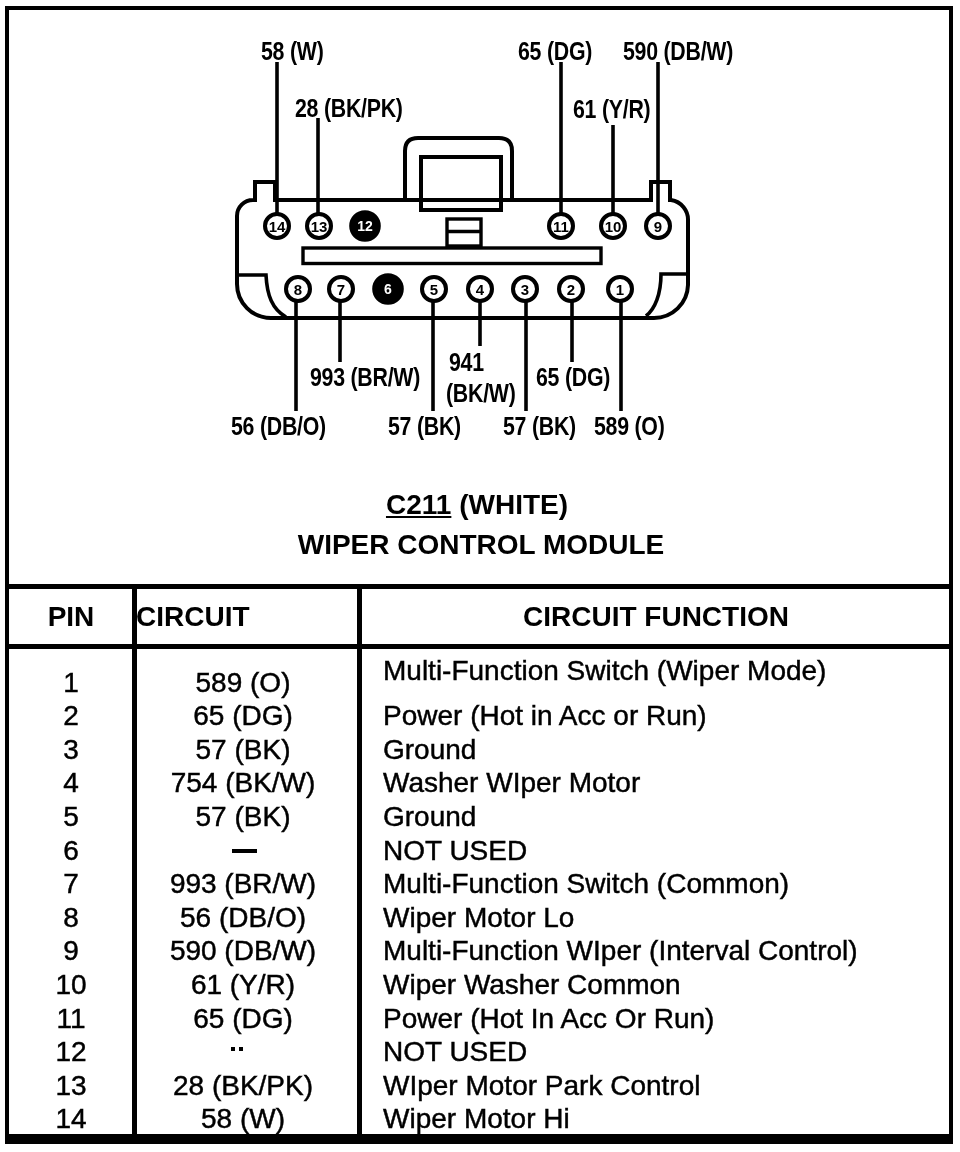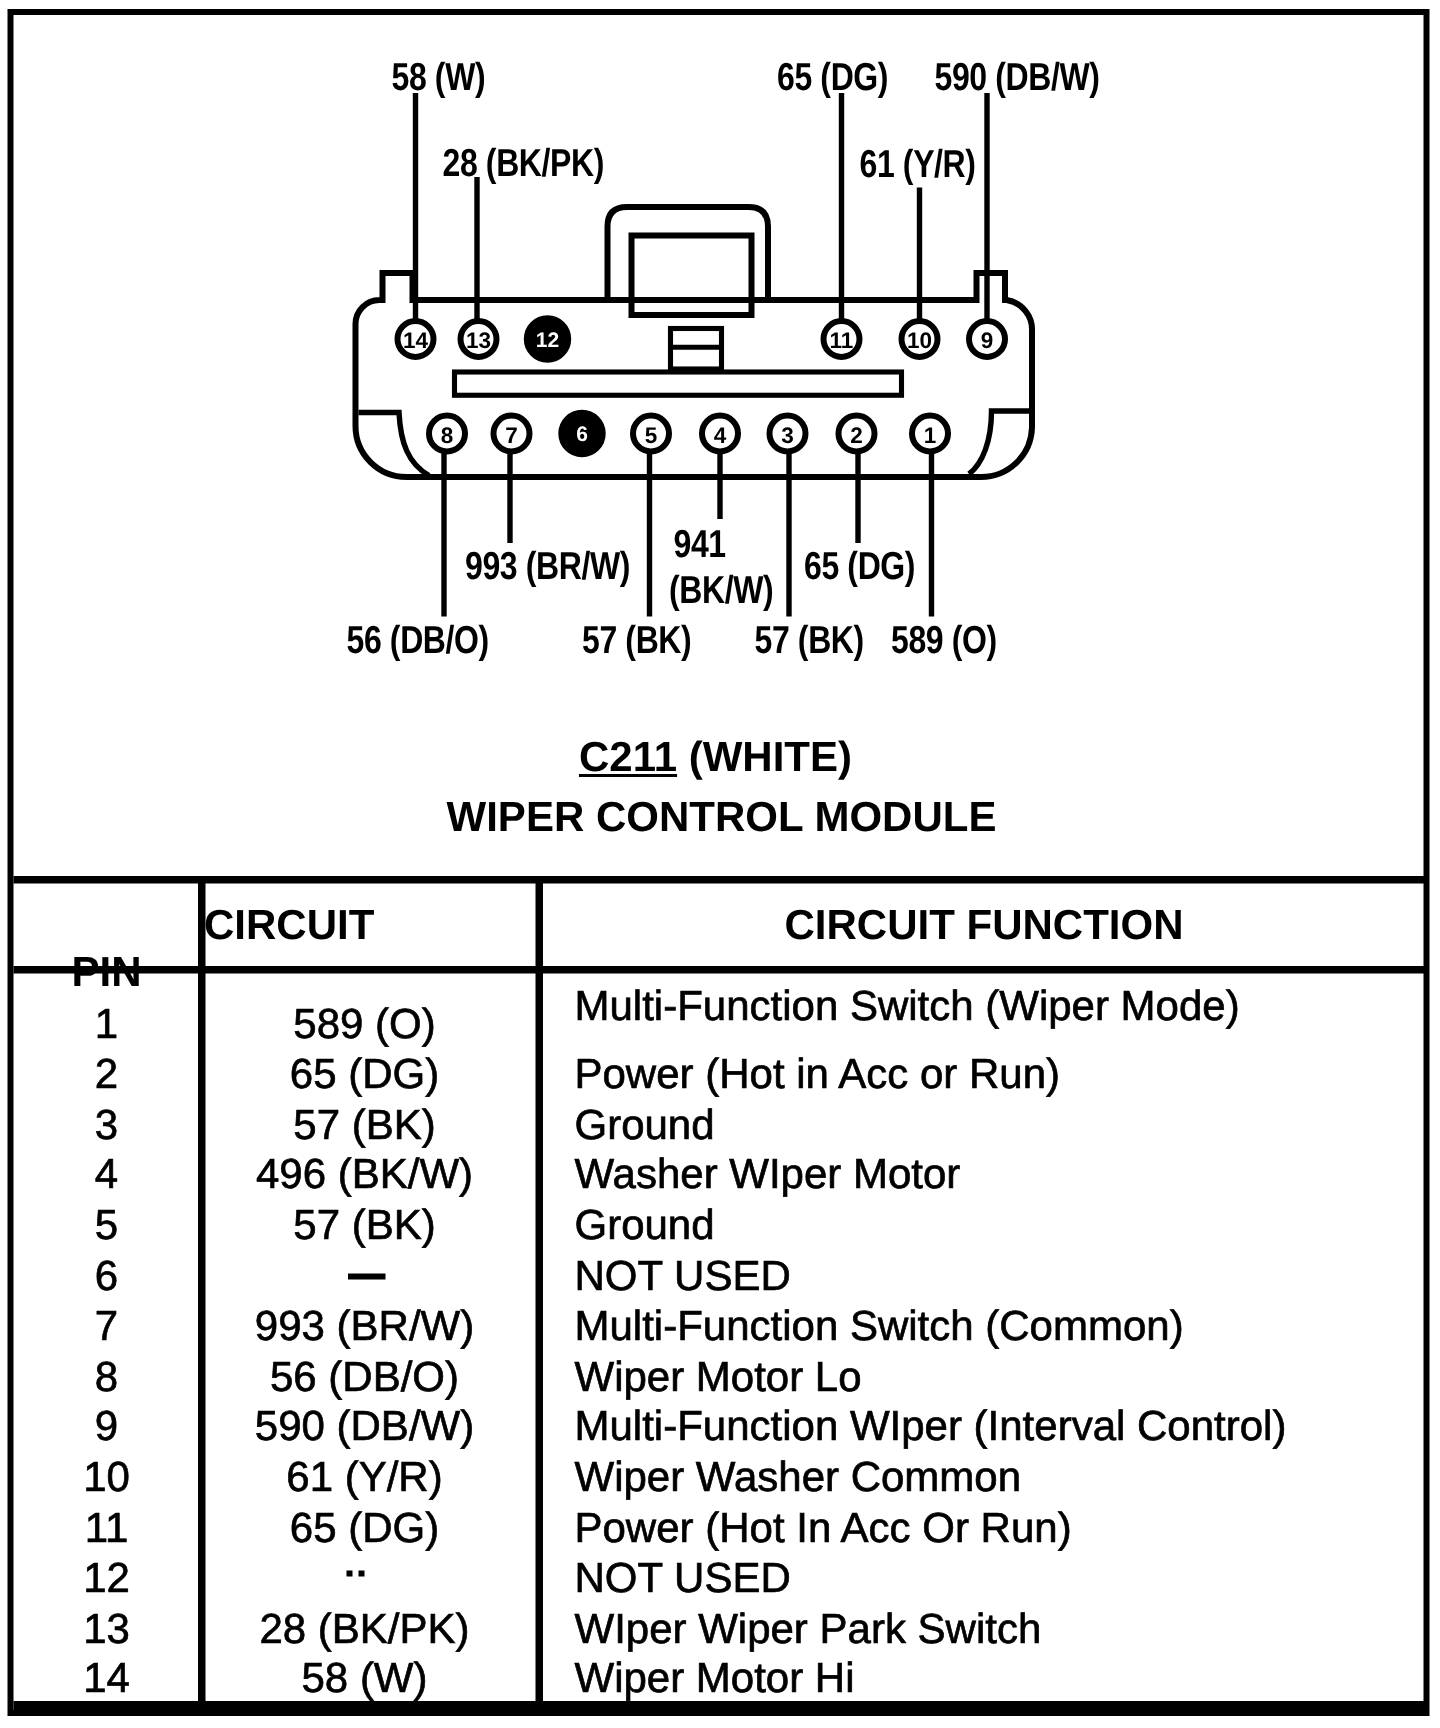--- a/index.html
+++ b/index.html
@@ -102,35 +102,35 @@
 
 <div class="abs" style="left:0;top:489px;width:954px;text-align:center;font-size:28px;"><span style="text-decoration:underline;">C211</span> (WHITE)</div>
 <div class="abs" style="left:0;top:529px;width:962px;text-align:center;font-size:28px;">WIPER CONTROL MODULE</div>
 
 <div class="hl" style="left:9px;top:584px;width:941px;height:5px;"></div>
 <div class="hl" style="left:9px;top:644px;width:941px;height:5px;"></div>
 <div class="hl" style="left:9px;top:1134px;width:941px;height:6px;"></div>
 <div class="vl" style="left:132px;top:585px;width:4.5px;height:555px;"></div>
 <div class="vl" style="left:357px;top:585px;width:4.5px;height:555px;"></div>
 
-<div class="abs" style="left:9px;top:601px;width:124px;text-align:center;font-size:28px;margin-top:31px;">PIN</div>
+<div class="abs" style="left:9px;top:601px;width:124px;text-align:center;font-size:28px;">PIN</div>
 <div class="abs" style="left:136px;top:601px;width:222px;text-align:left;font-size:28px;">CIRCUIT</div>
 <div class="abs" style="left:362px;top:601px;width:588px;text-align:center;font-size:28px;">CIRCUIT FUNCTION</div>
 
 <div class="abs pin" style="top:666.5px;">1</div>
 <div class="abs cir" style="top:666.5px;">589 (O)</div>
 <div class="abs fun" style="top:655px;">Multi-Function Switch (Wiper Mode)</div>
 <div class="abs pin" style="top:700.1px;">2</div>
 <div class="abs cir" style="top:700.1px;">65 (DG)</div>
 <div class="abs fun" style="top:700.1px;">Power (Hot in Acc or Run)</div>
 <div class="abs pin" style="top:733.7px;">3</div>
 <div class="abs cir" style="top:733.7px;">57 (BK)</div>
 <div class="abs fun" style="top:733.7px;">Ground</div>
 <div class="abs pin" style="top:767.3px;">4</div>
-<div class="abs cir" style="top:767.3px;">496 (BK/W)</div>
+<div class="abs cir" style="top:767.3px;">754 (BK/W)</div>
 <div class="abs fun" style="top:767.3px;">Washer WIper Motor</div>
 <div class="abs pin" style="top:800.9px;">5</div>
 <div class="abs cir" style="top:800.9px;">57 (BK)</div>
 <div class="abs fun" style="top:800.9px;">Ground</div>
 <div class="abs pin" style="top:834.5px;">6</div>
 <div class="hl" style="left:232px;top:849px;width:25px;height:3.5px;"></div>
 <div class="abs fun" style="top:834.5px;">NOT USED</div>
 <div class="abs pin" style="top:868.1px;">7</div>
 <div class="abs cir" style="top:868.1px;">993 (BR/W)</div>
 <div class="abs fun" style="top:868.1px;text-align:center;">Multi-Function Switch (Common)</div>
@@ -145,16 +145,16 @@
 <div class="abs fun" style="top:968.9px;">Wiper Washer Common</div>
 <div class="abs pin" style="top:1002.5px;">11</div>
 <div class="abs cir" style="top:1002.5px;">65 (DG)</div>
 <div class="abs fun" style="top:1002.5px;">Power (Hot In Acc Or Run)</div>
 <div class="abs pin" style="top:1036.1px;">12</div>
 <div class="hl" style="left:231px;top:1047px;width:4px;height:4px;"></div>
 <div class="hl" style="left:239px;top:1047px;width:4px;height:4px;"></div>
 <div class="abs fun" style="top:1036.1px;">NOT USED</div>
 <div class="abs pin" style="top:1069.7px;">13</div>
 <div class="abs cir" style="top:1069.7px;">28 (BK/PK)</div>
-<div class="abs fun" style="top:1069.7px;">WIper Wiper Park Switch</div>
+<div class="abs fun" style="top:1069.7px;">WIper Motor Park Control</div>
 <div class="abs pin" style="top:1103.3px;">14</div>
 <div class="abs cir" style="top:1103.3px;">58 (W)</div>
 <div class="abs fun" style="top:1103.3px;">Wiper Motor Hi</div>
 
 </body></html>

